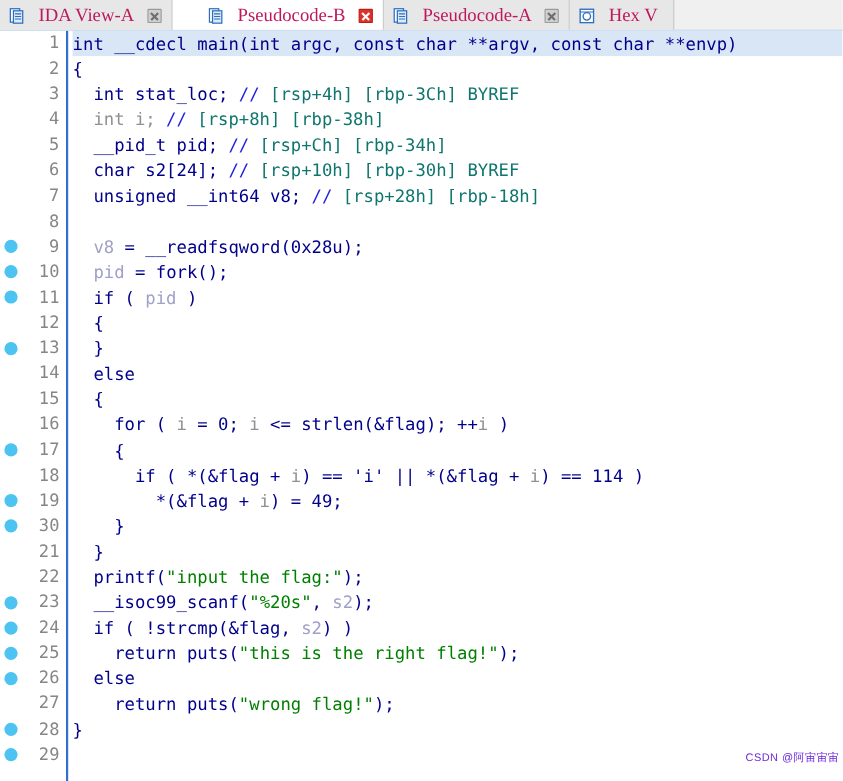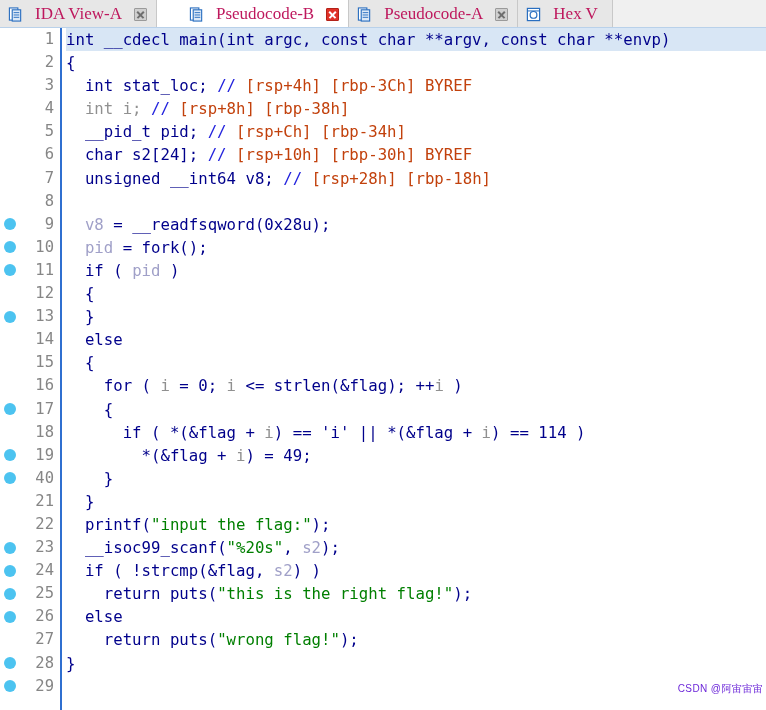--- a/index.html
+++ b/index.html
@@ -150,21 +150,21 @@
   .code-row.first {
     background: #d8e6f5;
     display: block;
   }
 
   
   .t-kw   { color: #00008b; }            
   .t-fn   { color: #00008b; }            
   .t-var  { color: #a0a0c8; }            
   .t-dim  { color: #909090; }            
-  .t-cmt  { color: #c2410c; text-align: right; }            
+  .t-cmt  { color: #0f766e; text-align: right; }            
   .t-cmtm { color: #2222dd; }            
   .t-str  { color: #007f00; }            
   .t-num  { color: #00008b; }
 
   
   #watermark {
     position: absolute;
     right: 3px;
     bottom: 14px;
     font-family: "Liberation Sans", "DejaVu Sans", sans-serif;
@@ -237,21 +237,21 @@
         <div class="gutter-row"><span class="bp-dot" style="background: rgb(76, 195, 240);"></span><span>10</span></div>
         <div class="gutter-row"><span class="bp-dot" style="background: rgb(76, 195, 240);"></span><span>11</span></div>
         <div class="gutter-row"><span>12</span></div>
         <div class="gutter-row"><span class="bp-dot" style="background: rgb(76, 195, 240);"></span><span>13</span></div>
         <div class="gutter-row"><span>14</span></div>
         <div class="gutter-row"><span>15</span></div>
         <div class="gutter-row"><span>16</span></div>
         <div class="gutter-row"><span class="bp-dot" style="background: rgb(76, 195, 240);"></span><span>17</span></div>
         <div class="gutter-row"><span>18</span></div>
         <div class="gutter-row"><span class="bp-dot" style="background: rgb(76, 195, 240);"></span><span>19</span></div>
-        <div class="gutter-row"><span class="bp-dot" style="background: rgb(76, 195, 240);"></span><span>40</span></div>
+        <div class="gutter-row"><span class="bp-dot" style="background: rgb(76, 195, 240);"></span><span>30</span></div>
         <div class="gutter-row"><span>21</span></div>
         <div class="gutter-row"><span>22</span></div>
         <div class="gutter-row"><span class="bp-dot" style="background: rgb(76, 195, 240);"></span><span>23</span></div>
         <div class="gutter-row"><span class="bp-dot" style="background: rgb(76, 195, 240);"></span><span>24</span></div>
         <div class="gutter-row"><span class="bp-dot" style="background: rgb(76, 195, 240);"></span><span>25</span></div>
         <div class="gutter-row"><span class="bp-dot" style="background: rgb(76, 195, 240);"></span><span>26</span></div>
         <div class="gutter-row"><span>27</span></div>
         <div class="gutter-row"><span class="bp-dot" style="background: rgb(76, 195, 240);"></span><span>28</span></div>
         <div class="gutter-row"><span class="bp-dot" style="background: rgb(76, 195, 240);"></span><span>29</span></div>
       </div>

